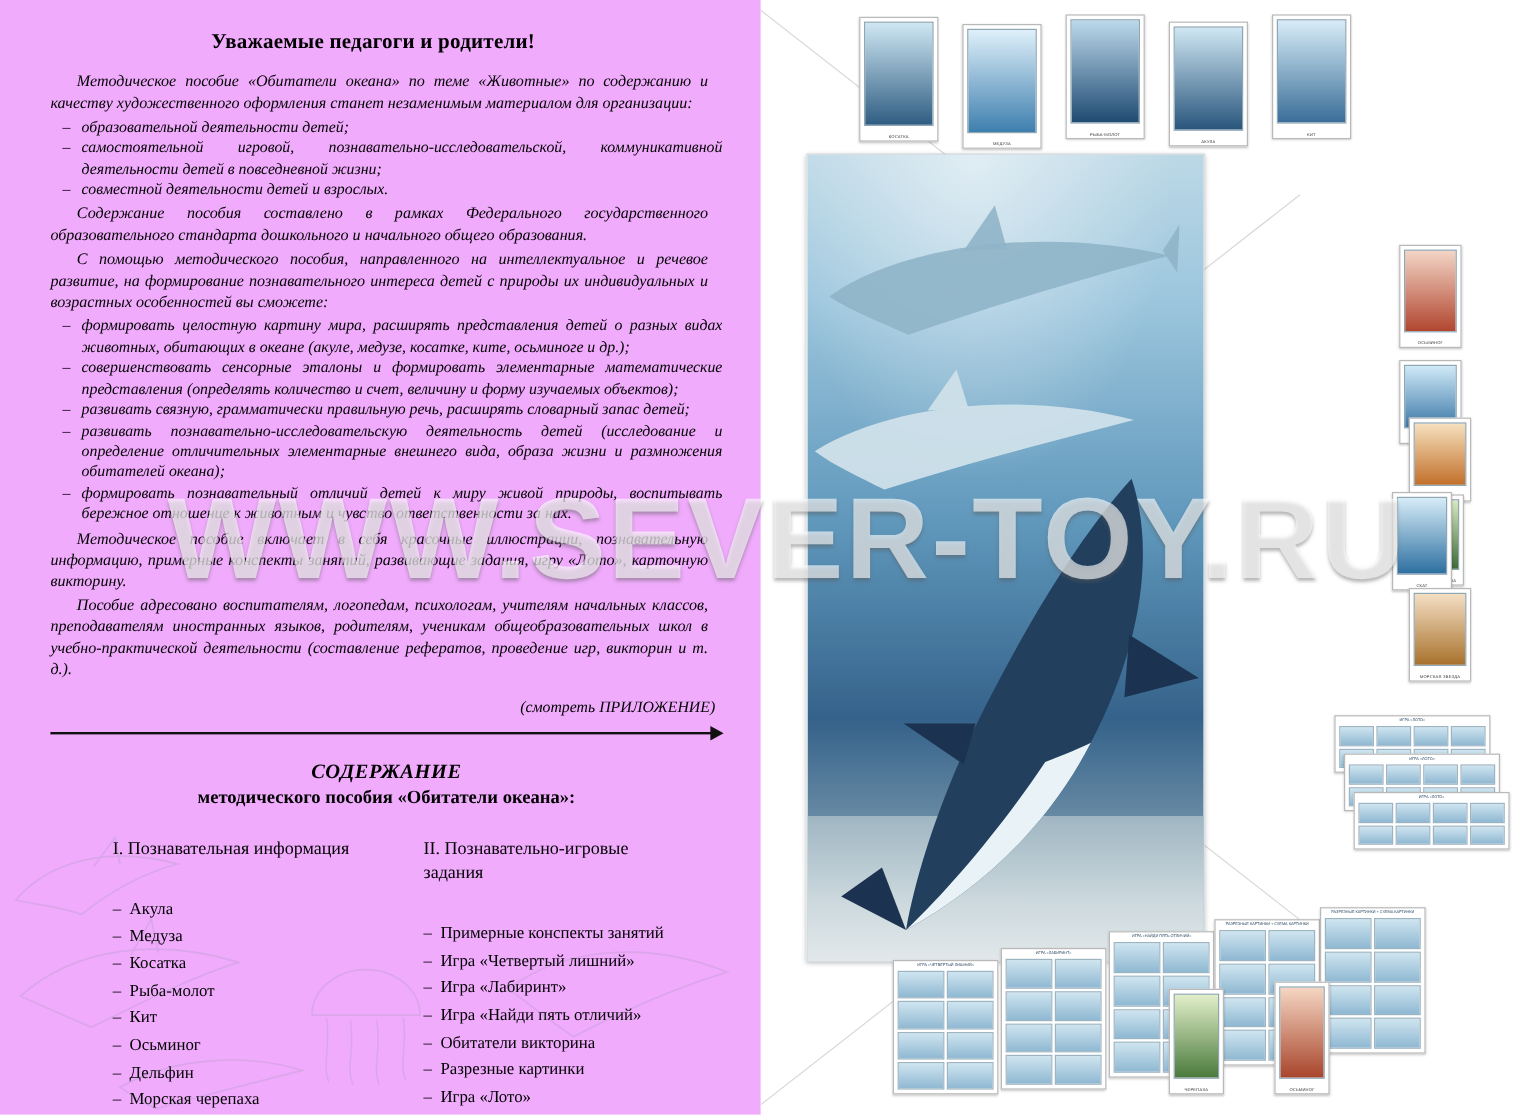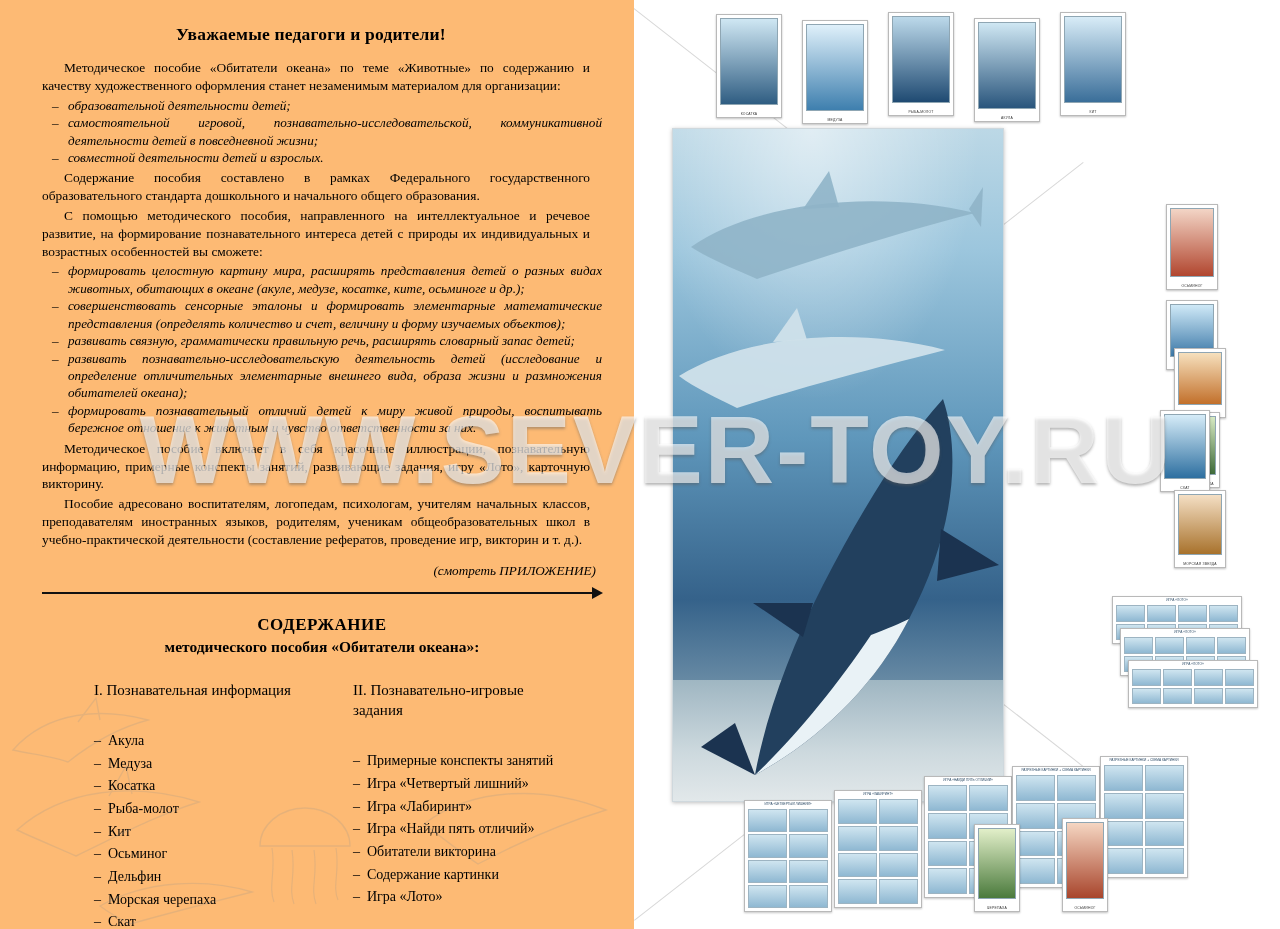--- a/index.html
+++ b/index.html
@@ -19,41 +19,42 @@
     position: absolute;
     inset: 0;
     background: #fefefe;
   }
 
   
   .left-page {
     position: absolute;
     left: 0; top: 0;
     width: 634px; height: 929px;
-    background: #fdba74;
+    background: #f0abfc;
     overflow: hidden;
   }
   .left-inner {
     position: absolute;
     left: 42px; top: 24px;
     width: 560px;
   }
   .doc-title {
     font-weight: bold;
     font-size: 17.5px;
     text-align: left;
     margin: 0 0 14px 134px;
     letter-spacing: .2px;
   }
   p.body {
     font-size: 13.4px;
     line-height: 1.33;
     margin: 0 12px 2px 0;
     text-align: justify;
     text-indent: 22px;
+    font-style: italic;
   }
   ul.dashed {
     list-style: none;
     margin: 2px 0 3px 0;
     padding: 0;
   }
   ul.dashed li {
     font-size: 13.2px;
     line-height: 1.32;
     font-style: italic;
@@ -92,20 +93,21 @@
     border-left: 11px solid #111;
     border-top: 6px solid transparent;
     border-bottom: 6px solid transparent;
   }
   .toc-title {
     text-align: center;
     font-weight: bold;
     font-size: 17px;
     letter-spacing: .5px;
     margin: 0;
+    font-style: italic;
   }
   .toc-sub {
     text-align: center;
     font-weight: bold;
     font-size: 15.5px;
     margin: 3px 0 24px 0;
   }
   .toc-cols {
     display: flex;
     gap: 44px;
@@ -320,21 +322,21 @@
           </ul>
         </div>
         <div class="toc-col">
           <div class="toc-head">II. Познавательно-игровые задания</div>
           <ul class="toc-list">
             <li>Примерные конспекты занятий</li>
             <li>Игра «Четвертый лишний»</li>
             <li>Игра «Лабиринт»</li>
             <li>Игра «Найди пять отличий»</li>
             <li>Обитатели викторина</li>
-            <li>Содержание картинки</li>
+            <li>Разрезные картинки</li>
             <li>Игра «Лото»</li>
           </ul>
         </div>
       </div>
     </div>
 
     <div class="ghost" style="left:8px; top:690px;">
       <svg width="150" height="90" viewBox="0 0 150 90">
         <path d="M5 60 C40 20 95 18 140 30 C110 38 85 52 60 72 C45 66 22 64 5 60Z" fill="none" stroke="#7a8a95" stroke-width="1.4"></path>
         <path d="M70 32 L88 8 L92 30" fill="none" stroke="#7a8a95" stroke-width="1.4"></path>

